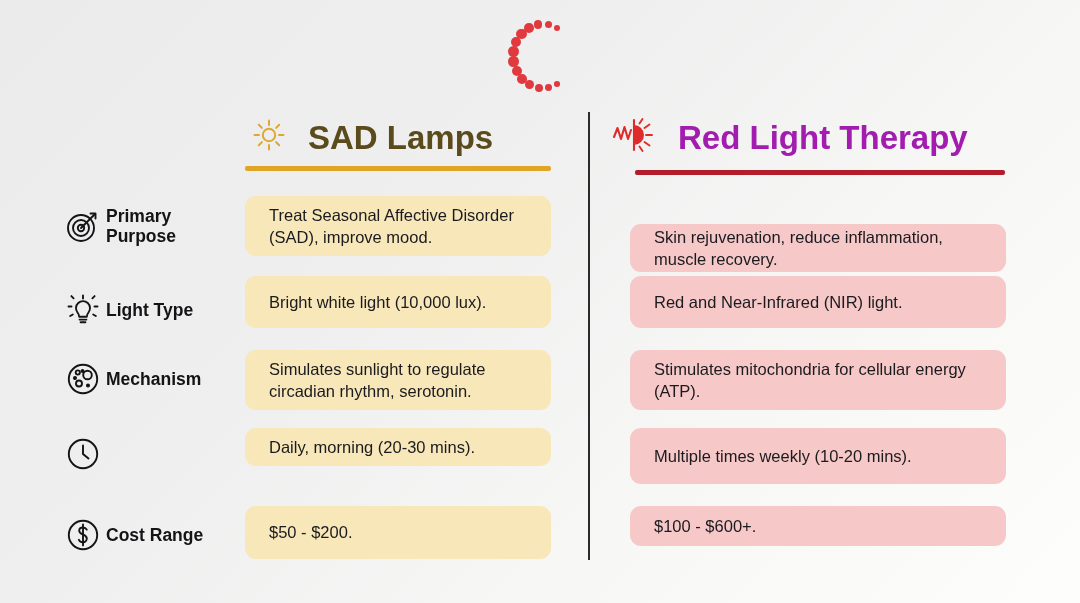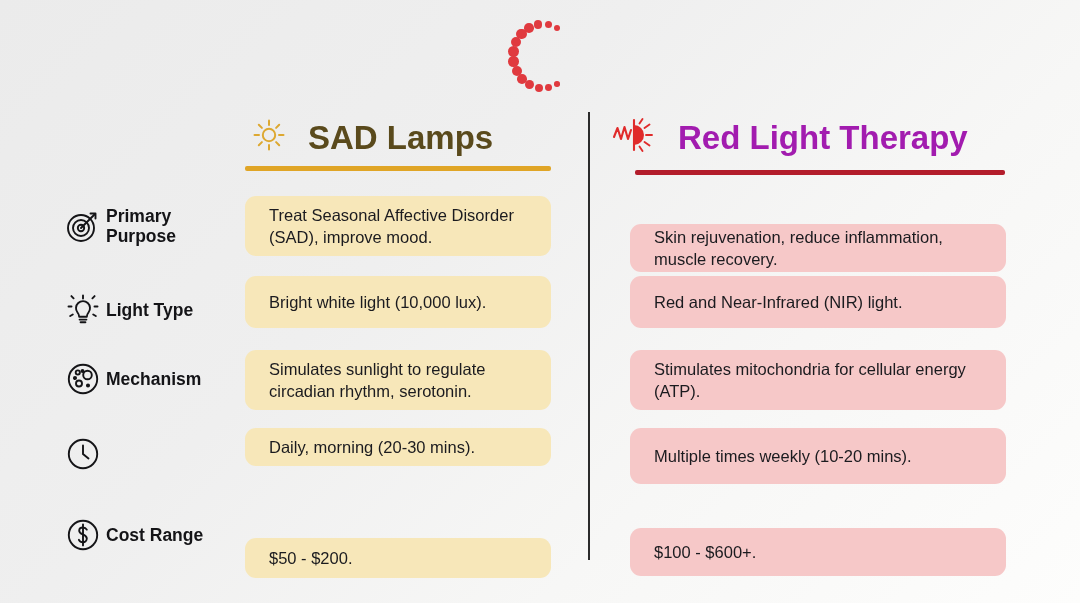--- a/index.html
+++ b/index.html
@@ -278,18 +278,18 @@
 <div class="row-label" style="top:518px;">
   <span class="row-icon">
     <svg width="34" height="34" viewBox="0 0 34 34" fill="none" stroke="#141417" stroke-width="1.9" stroke-linecap="round">
       <circle cx="17" cy="17" r="14.2"></circle>
       <path d="M20.8 11.6 C20 10.2 18.6 9.5 17 9.5 C14.8 9.5 13.2 10.8 13.2 12.7 C13.2 17.3 20.8 15.5 20.8 20.6 C20.8 22.8 19 24.2 17 24.2 C15.1 24.2 13.6 23.3 12.9 21.8"></path>
       <line x1="17" y1="6.4" x2="17" y2="27.4"></line>
     </svg>
   </span>
   <span class="row-label-text">Cost Range</span>
 </div>
-<div class="cell cell-left" style="top:506px;height:40px;margin-top:32px;">
+<div class="cell cell-left" style="top:506px;height:53px;">
   <span class="cell-text">$50 - $200.</span>
 </div>
-<div class="cell cell-right" style="top:528px;height:48px;">
+<div class="cell cell-right" style="top:506px;height:40px;">
   <span class="cell-text">$100 - $600+.</span>
 </div>
 
 </body></html>

